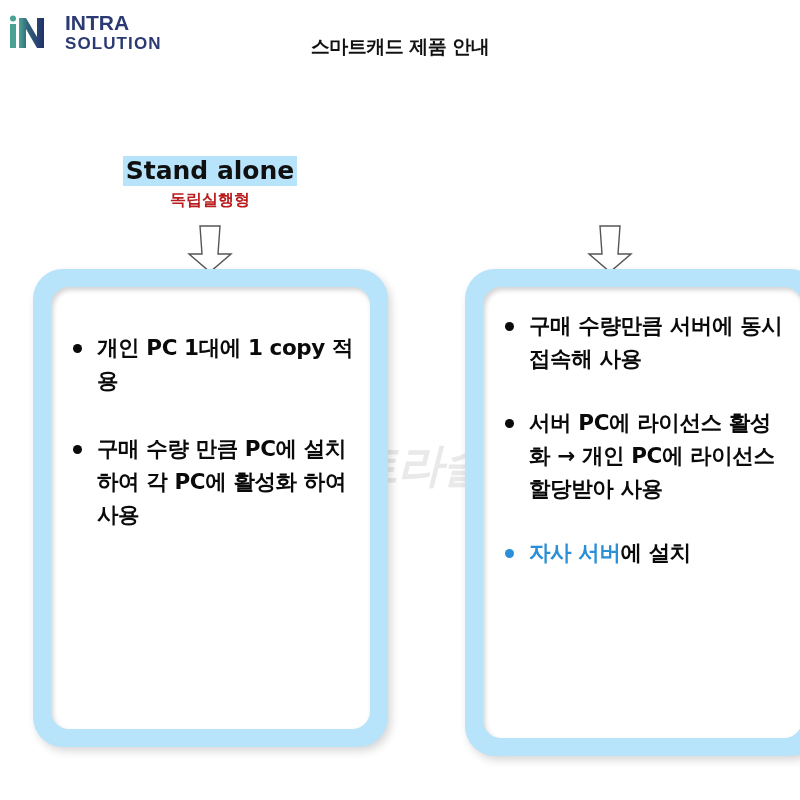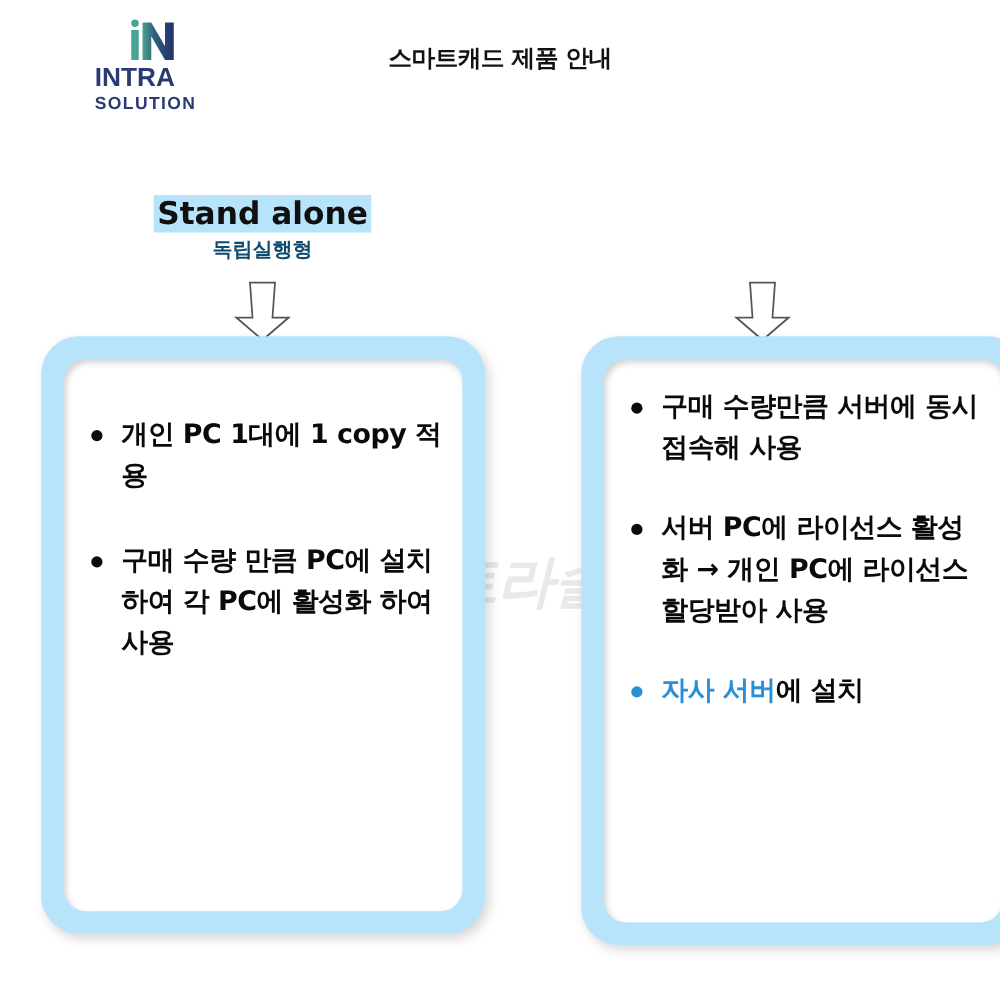--- a/index.html
+++ b/index.html
@@ -17,27 +17,26 @@
 
   .page {
     position: relative;
     width: 800px;
     height: 800px;
   }
 
   
   .logo {
     position: absolute;
-    left: 27px;
+    left: 6px;
     top: 12px;
     width: 130px;
     height: 46px;
     display: flex;
-    align-items: flex-end;
-    flex-direction: column;
+    align-items: flex-start;
   }
   .logo-mark {
     width: 56px;
     height: 40px;
     flex: 0 0 auto;
   }
   .logo-word {
     margin-left: 3px;
     display: flex;
     flex-direction: column;
@@ -45,21 +44,21 @@
     line-height: 1;
   }
   .logo-word .l1 {
     font-size: 21px;
     font-weight: bold;
     color: #2b3a72;
     letter-spacing: 0px;
     font-family: "Liberation Sans", sans-serif;
   }
   .logo-word .l2 {
-    font-size: 14px;
+    font-size: 17px;
     font-weight: bold;
     color: #2b3a72;
     letter-spacing: 1.1px;
     margin-top: 2px;
     font-family: "Liberation Sans", sans-serif;
   }
 
   
   .page-title {
     position: absolute;
@@ -116,21 +115,21 @@
     background: #b7e3fb;
     padding: 0 3px;
     line-height: 1.18;
     font-family: "DejaVu Sans", "Liberation Sans", sans-serif;
   }
   .col-head-kr {
     display: block;
     margin-top: 4px;
     font-size: 16px;
     font-weight: bold;
-    color: #0c4a6e;
+    color: #b91c1c;
     font-family: "DejaVu Sans", "Liberation Sans", sans-serif;
   }
 
   .arrow-wrap {
     position: absolute;
     top: 208px;
     width: 380px;
     display: flex;
     justify-content: center;
   }

